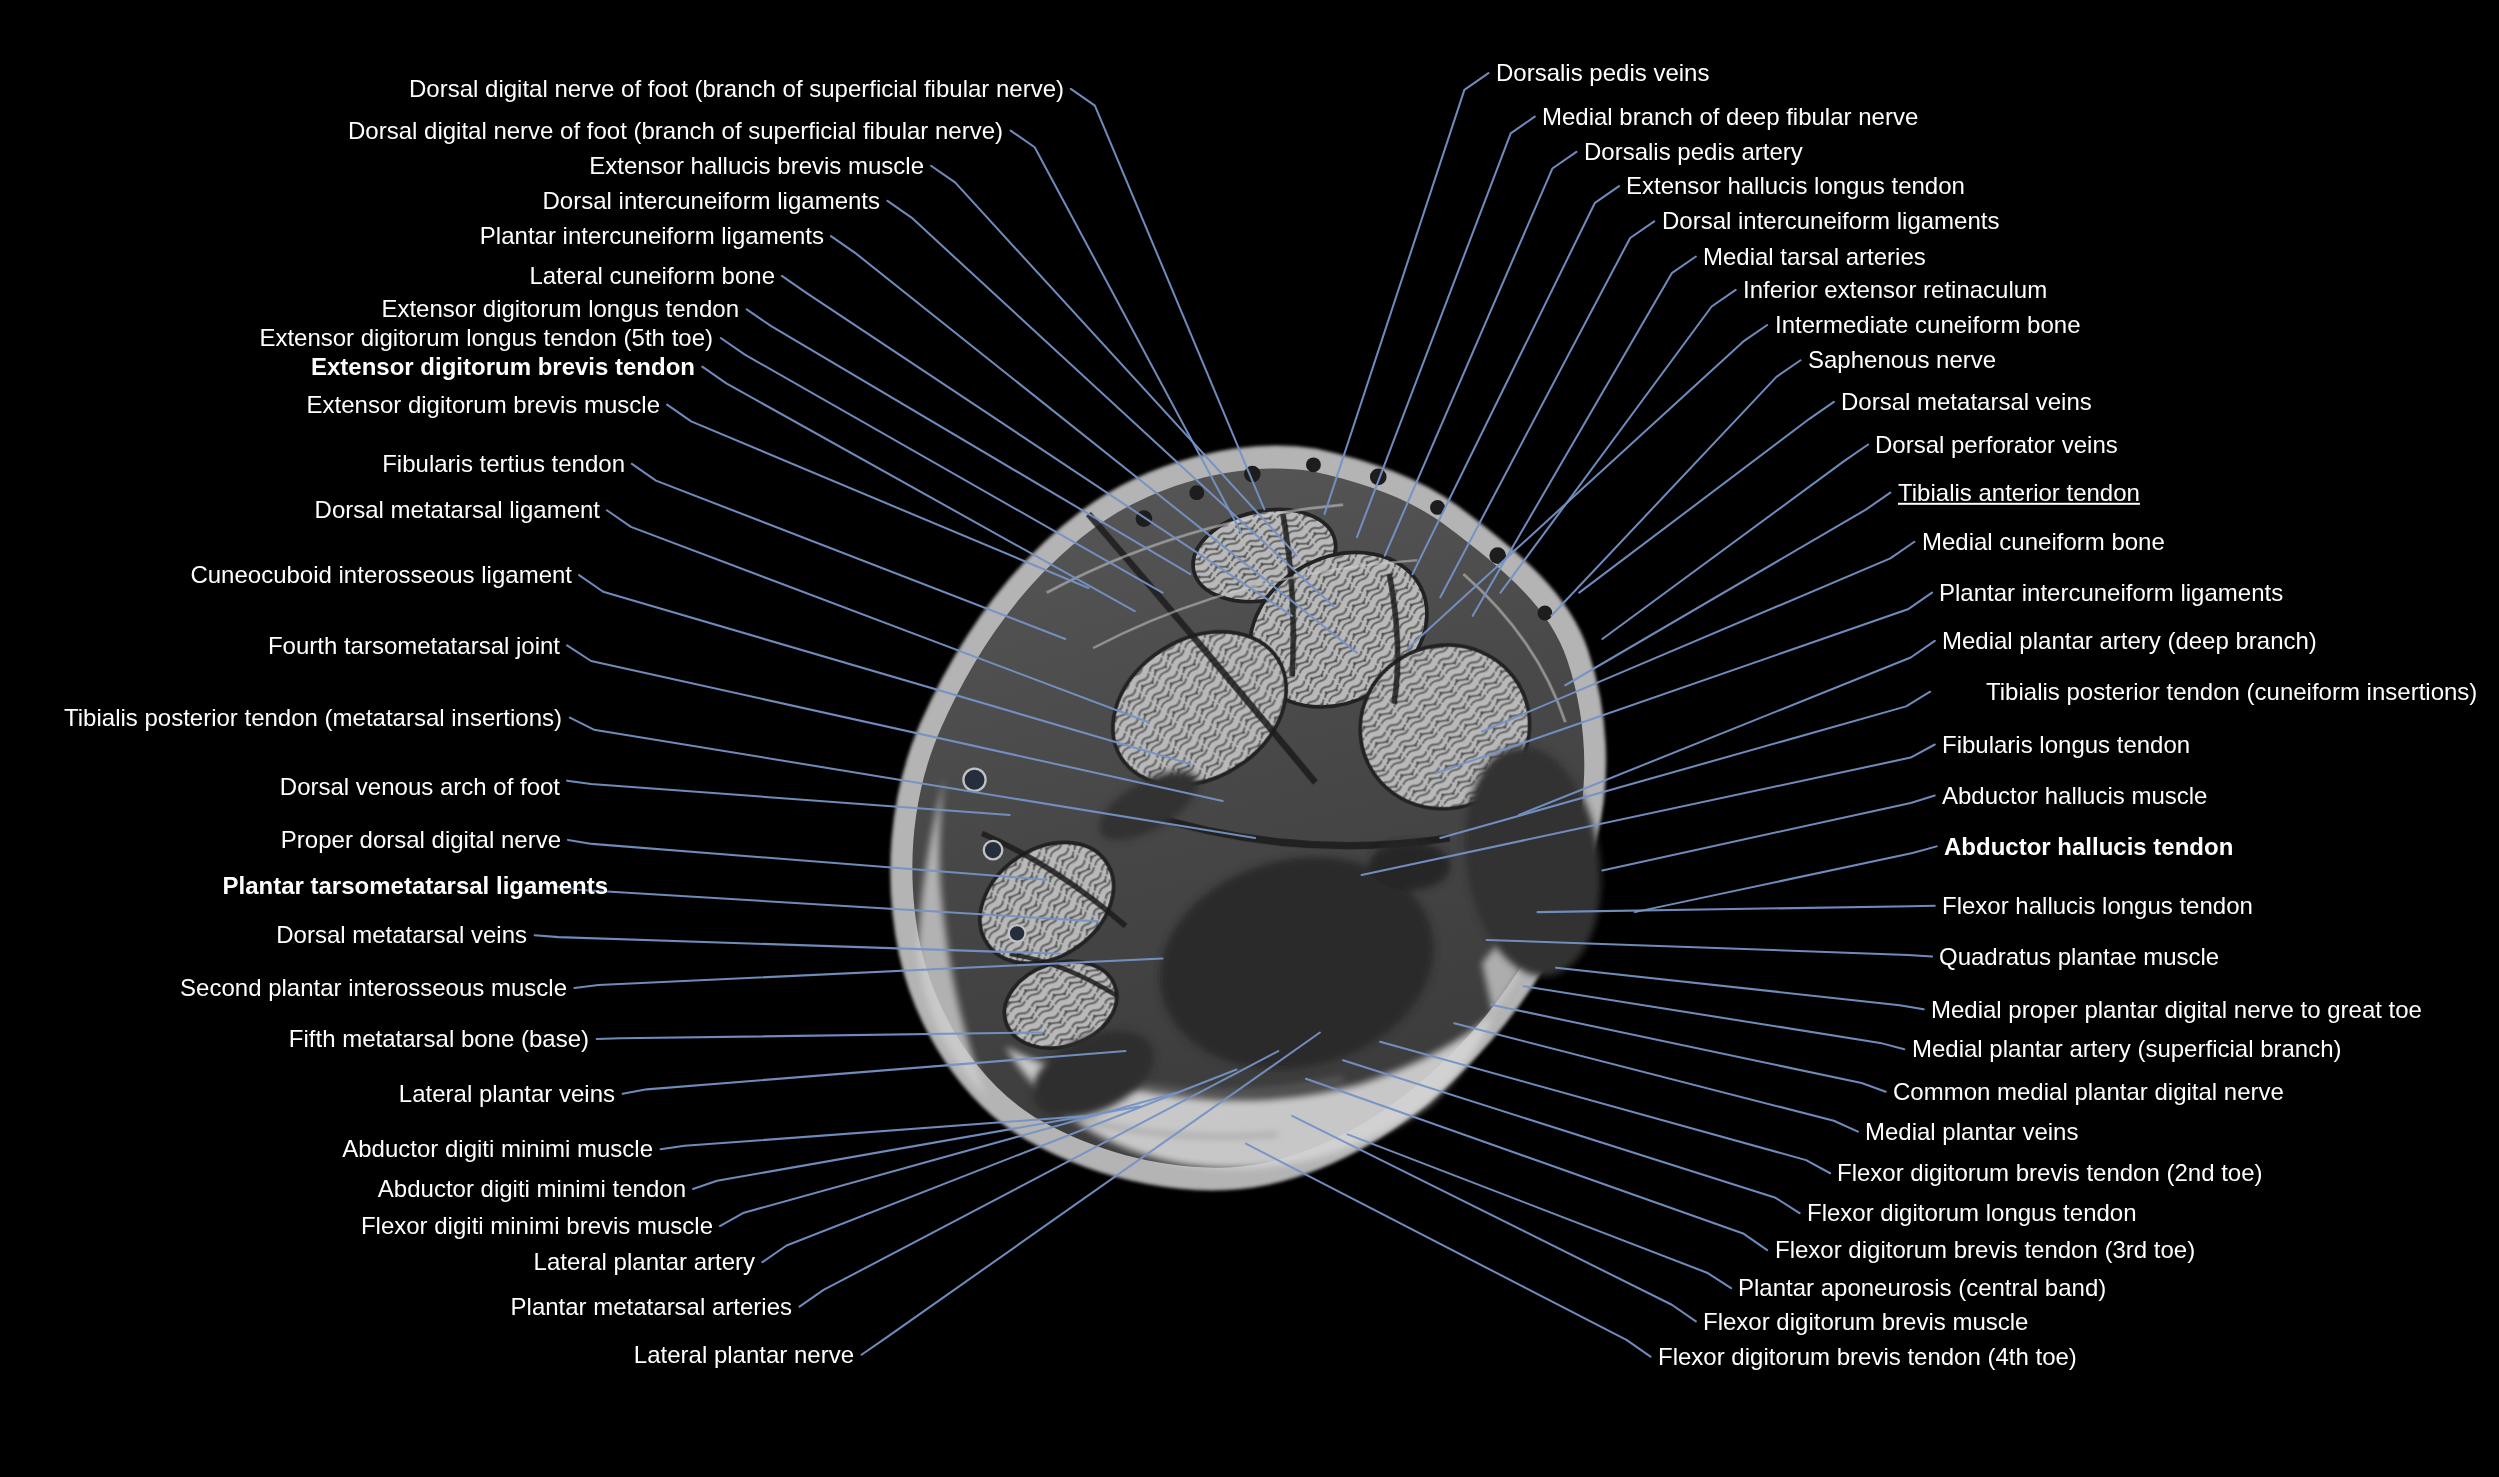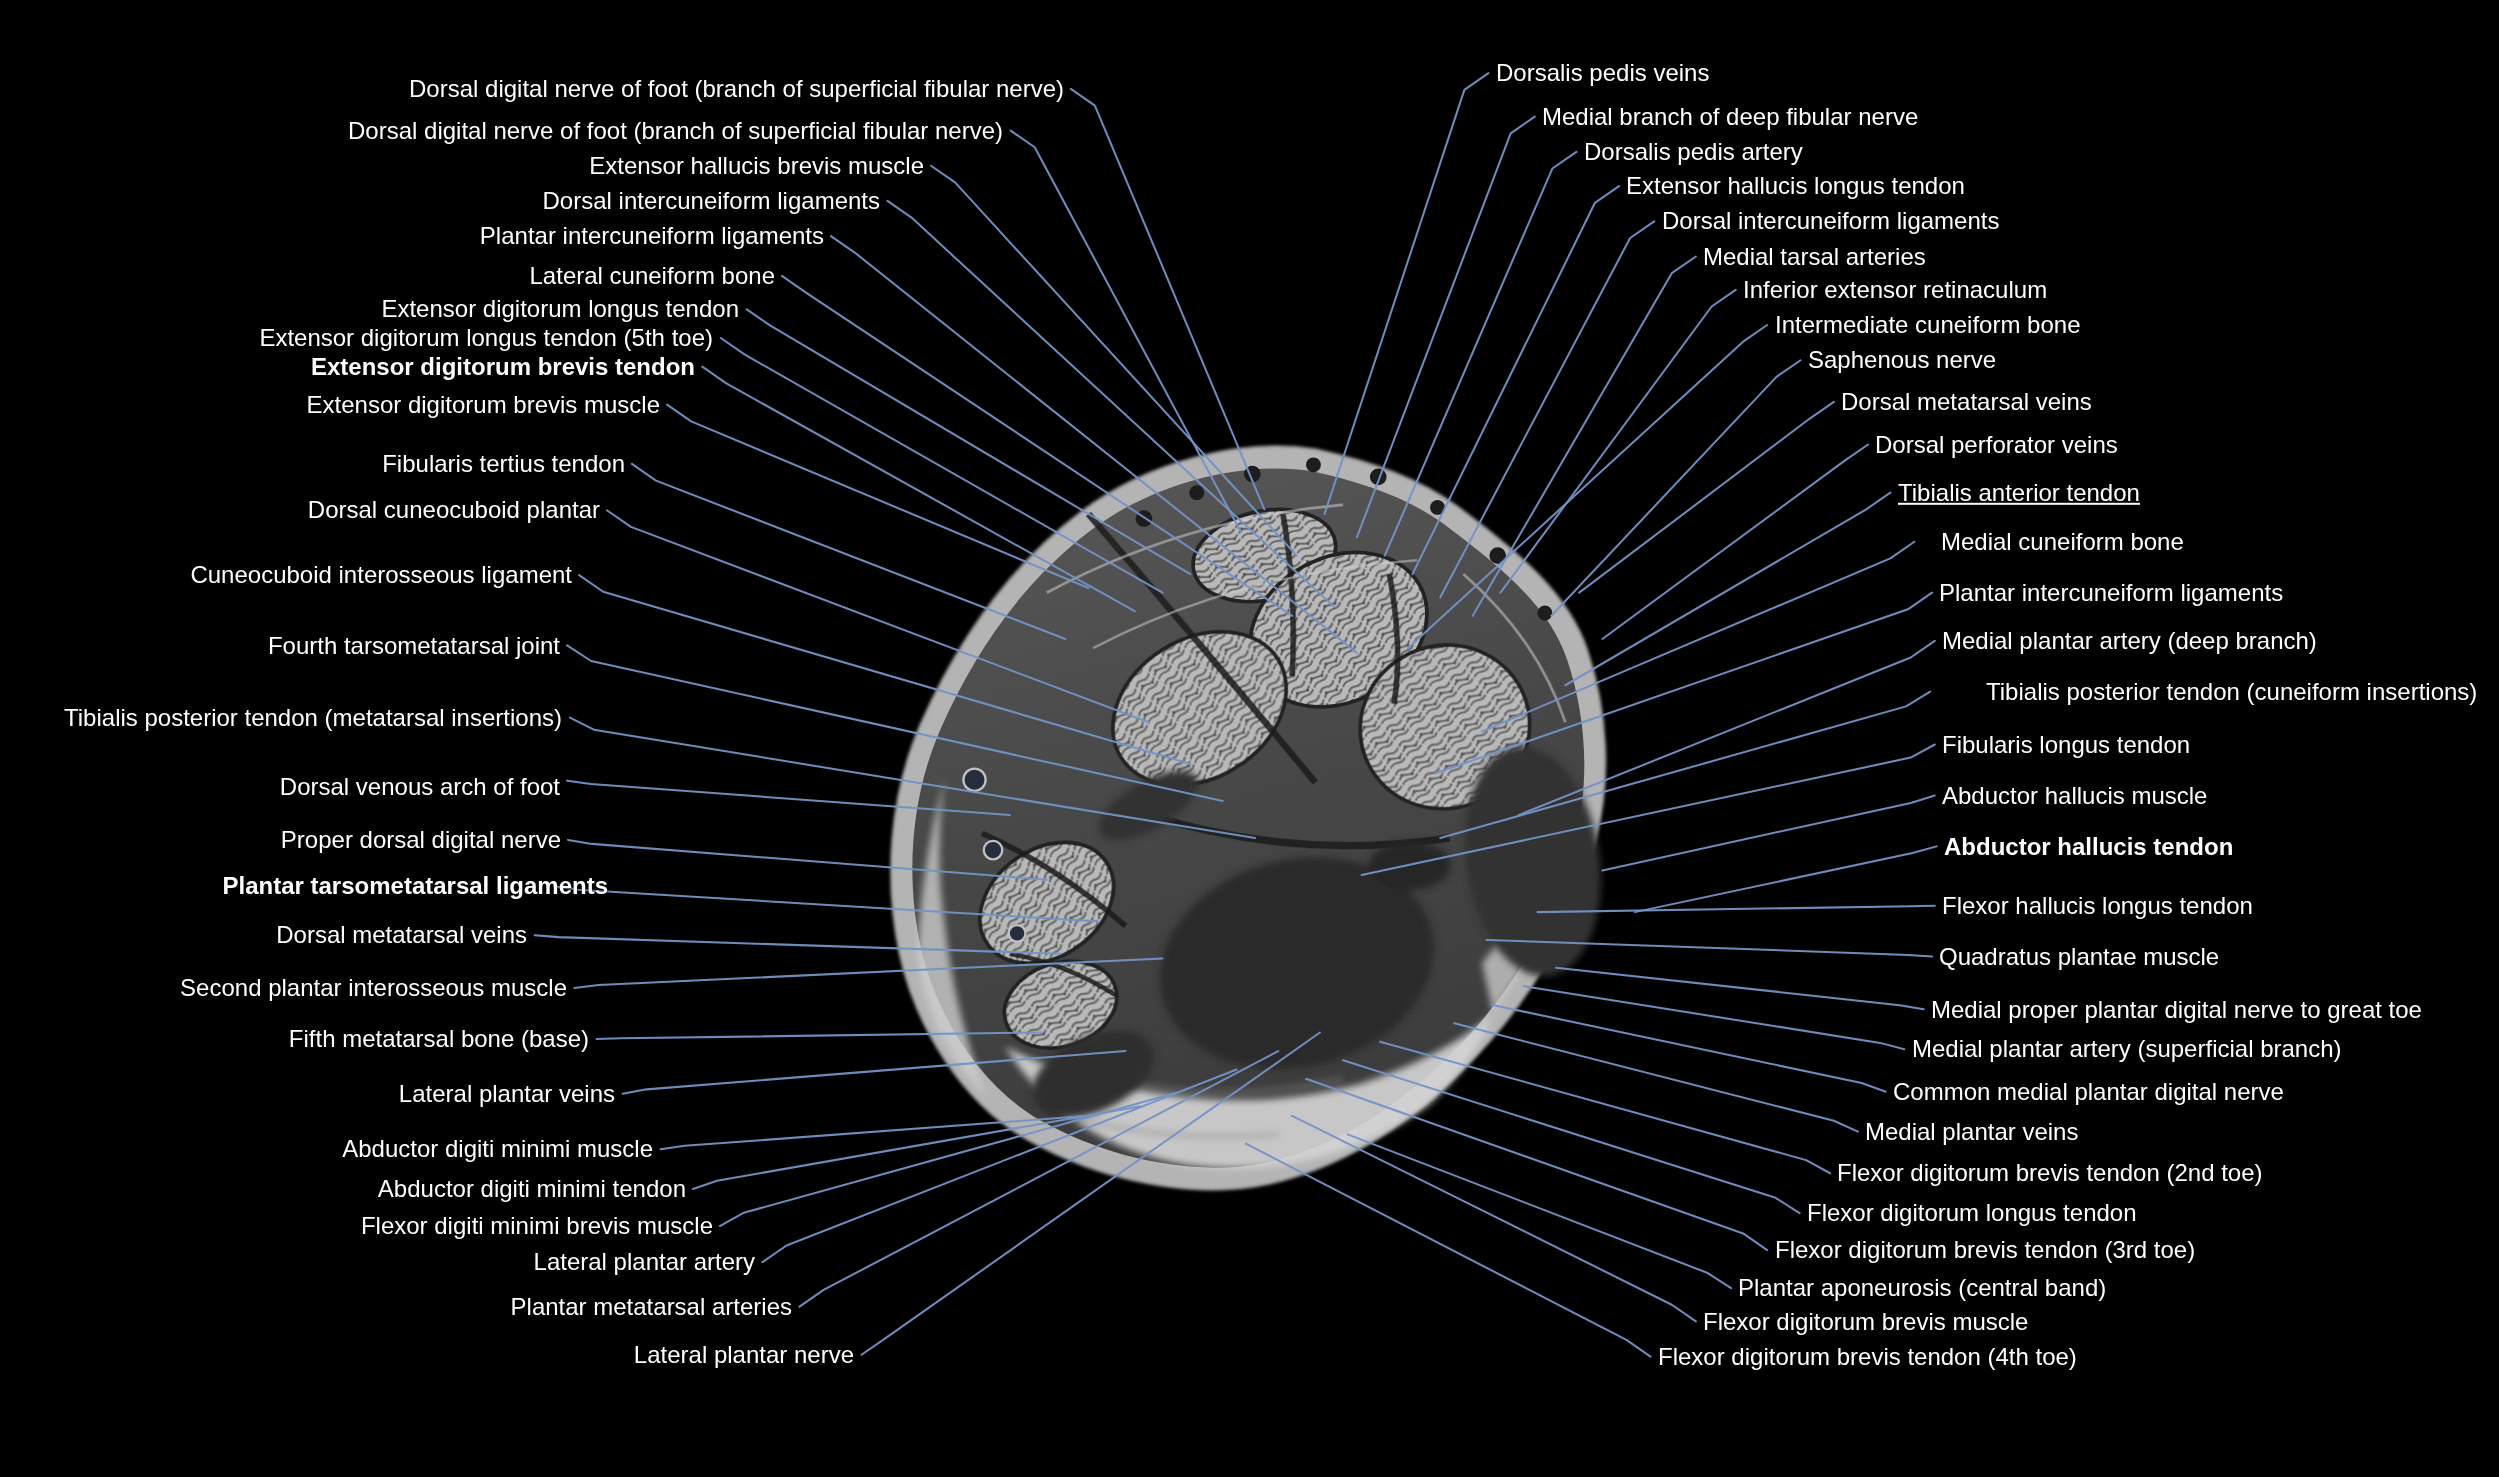--- a/index.html
+++ b/index.html
@@ -207,21 +207,21 @@
       <div class="label left" style="top: 131px; right: 1497px;">Dorsal digital nerve of foot (branch of superficial fibular nerve)</div>
       <div class="label left" style="top: 166px; right: 1576px;">Extensor hallucis brevis muscle</div>
       <div class="label left" style="top: 201px; right: 1620px;">Dorsal intercuneiform ligaments</div>
       <div class="label left" style="top: 236px; right: 1676px;">Plantar intercuneiform ligaments</div>
       <div class="label left" style="top: 276px; right: 1725px;">Lateral cuneiform bone</div>
       <div class="label left" style="top: 309px; right: 1761px;">Extensor digitorum longus tendon</div>
       <div class="label left" style="top: 338px; right: 1787px;">Extensor digitorum longus tendon (5th toe)</div>
       <div class="label left" style="top: 367px; right: 1805px; font-weight: bold;">Extensor digitorum brevis tendon</div>
       <div class="label left" style="top: 405px; right: 1840px;">Extensor digitorum brevis muscle</div>
       <div class="label left" style="top: 464px; right: 1875px;">Fibularis tertius tendon</div>
-      <div class="label left" style="top: 510px; right: 1900px;">Dorsal cuneocuboid plantar</div>
+      <div class="label left" style="top: 510px; right: 1900px;">Dorsal metatarsal ligament</div>
       <div class="label left" style="top: 575px; right: 1928px;">Cuneocuboid interosseous ligament</div>
       <div class="label left" style="top: 646px; right: 1940px;">Fourth tarsometatarsal joint</div>
       <div class="label left" style="top: 718px; right: 1938px; margin-left: 44px;">Tibialis posterior tendon (metatarsal insertions)</div>
       <div class="label left" style="top: 781px; right: 1940px; margin-top: 6px;">Dorsal venous arch of foot</div>
       <div class="label left" style="top: 840px; right: 1939px;">Proper dorsal digital nerve</div>
       <div class="label left" style="top: 886px; right: 1892px; font-weight: bold;">Plantar tarsometatarsal ligaments</div>
       <div class="label left" style="top: 935px; right: 1973px;">Dorsal metatarsal veins</div>
       <div class="label left" style="top: 988px; right: 1933px;">Second plantar interosseous muscle</div>
       <div class="label left" style="top: 1039px; right: 1911px;">Fifth metatarsal bone (base)</div>
       <div class="label left" style="top: 1094px; right: 1885px;">Lateral plantar veins</div>
@@ -236,21 +236,21 @@
       <div class="label right" style="top: 152px; left: 1584px;">Dorsalis pedis artery</div>
       <div class="label right" style="top: 186px; left: 1626px;">Extensor hallucis longus tendon</div>
       <div class="label right" style="top: 221px; left: 1662px;">Dorsal intercuneiform ligaments</div>
       <div class="label right" style="top: 257px; left: 1703px;">Medial tarsal arteries</div>
       <div class="label right" style="top: 290px; left: 1743px;">Inferior extensor retinaculum</div>
       <div class="label right" style="top: 325px; left: 1775px;">Intermediate cuneiform bone</div>
       <div class="label right" style="top: 360px; left: 1808px;">Saphenous nerve</div>
       <div class="label right" style="top: 402px; left: 1841px;">Dorsal metatarsal veins</div>
       <div class="label right" style="top: 445px; left: 1875px;">Dorsal perforator veins</div>
       <div class="label right" style="top: 493px; left: 1898px; text-decoration: underline;">Tibialis anterior tendon</div>
-      <div class="label right" style="top: 542px; left: 1922px; margin-left: 19px;">Medial cuneiform bone</div>
+      <div class="label right" style="top: 542px; left: 1922px;">Medial cuneiform bone</div>
       <div class="label right" style="top: 593px; left: 1939px;">Plantar intercuneiform ligaments</div>
       <div class="label right" style="top: 641px; left: 1942px;">Medial plantar artery (deep branch)</div>
       <div class="label right" style="top: 692px; left: 1938px; margin-left: 48px;">Tibialis posterior tendon (cuneiform insertions)</div>
       <div class="label right" style="top: 745px; left: 1942px;">Fibularis longus tendon</div>
       <div class="label right" style="top: 796px; left: 1942px;">Abductor hallucis muscle</div>
       <div class="label right" style="top: 847px; left: 1944px; font-weight: bold;">Abductor hallucis tendon</div>
       <div class="label right" style="top: 906px; left: 1942px;">Flexor hallucis longus tendon</div>
       <div class="label right" style="top: 957px; left: 1939px;">Quadratus plantae muscle</div>
       <div class="label right" style="top: 1010px; left: 1931px;">Medial proper plantar digital nerve to great toe</div>
       <div class="label right" style="top: 1049px; left: 1912px;">Medial plantar artery (superficial branch)</div>

